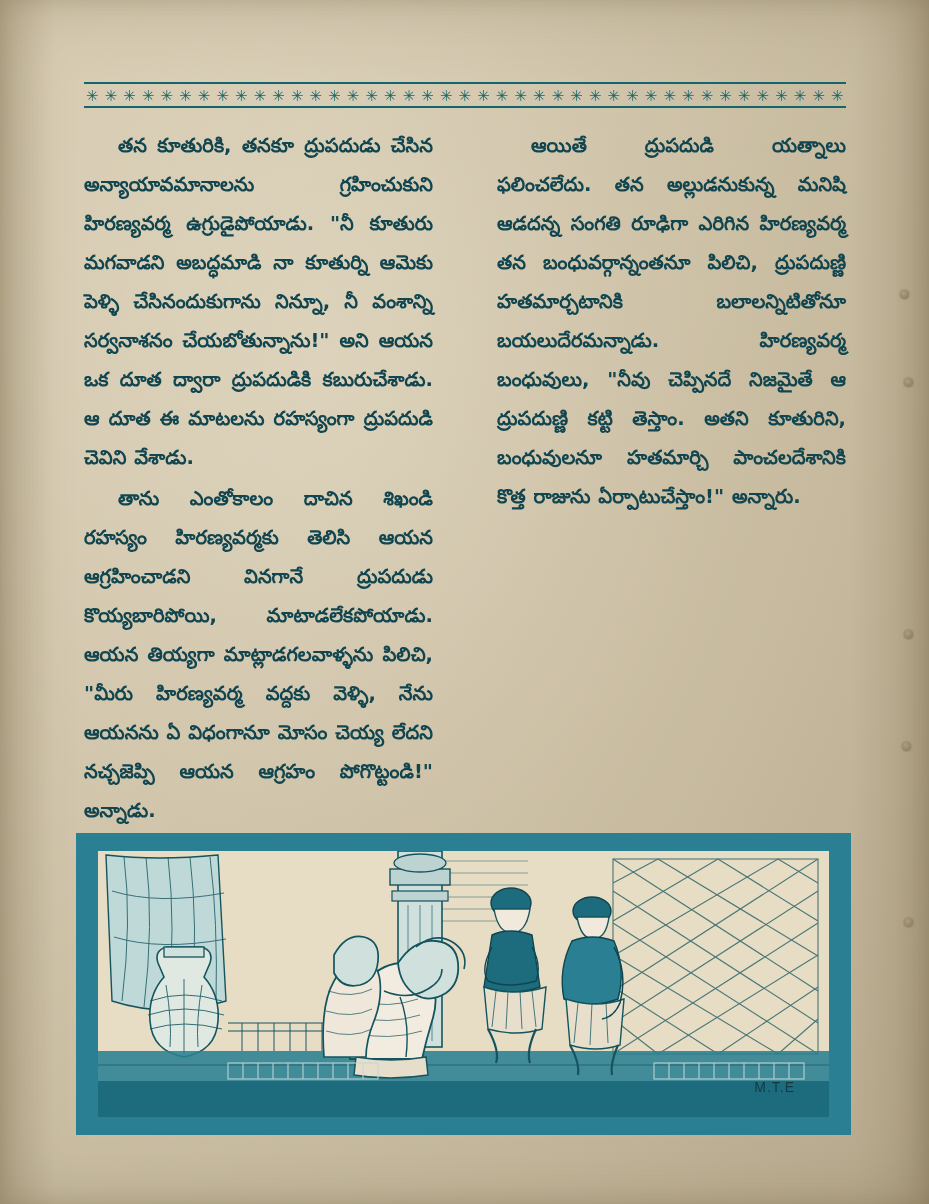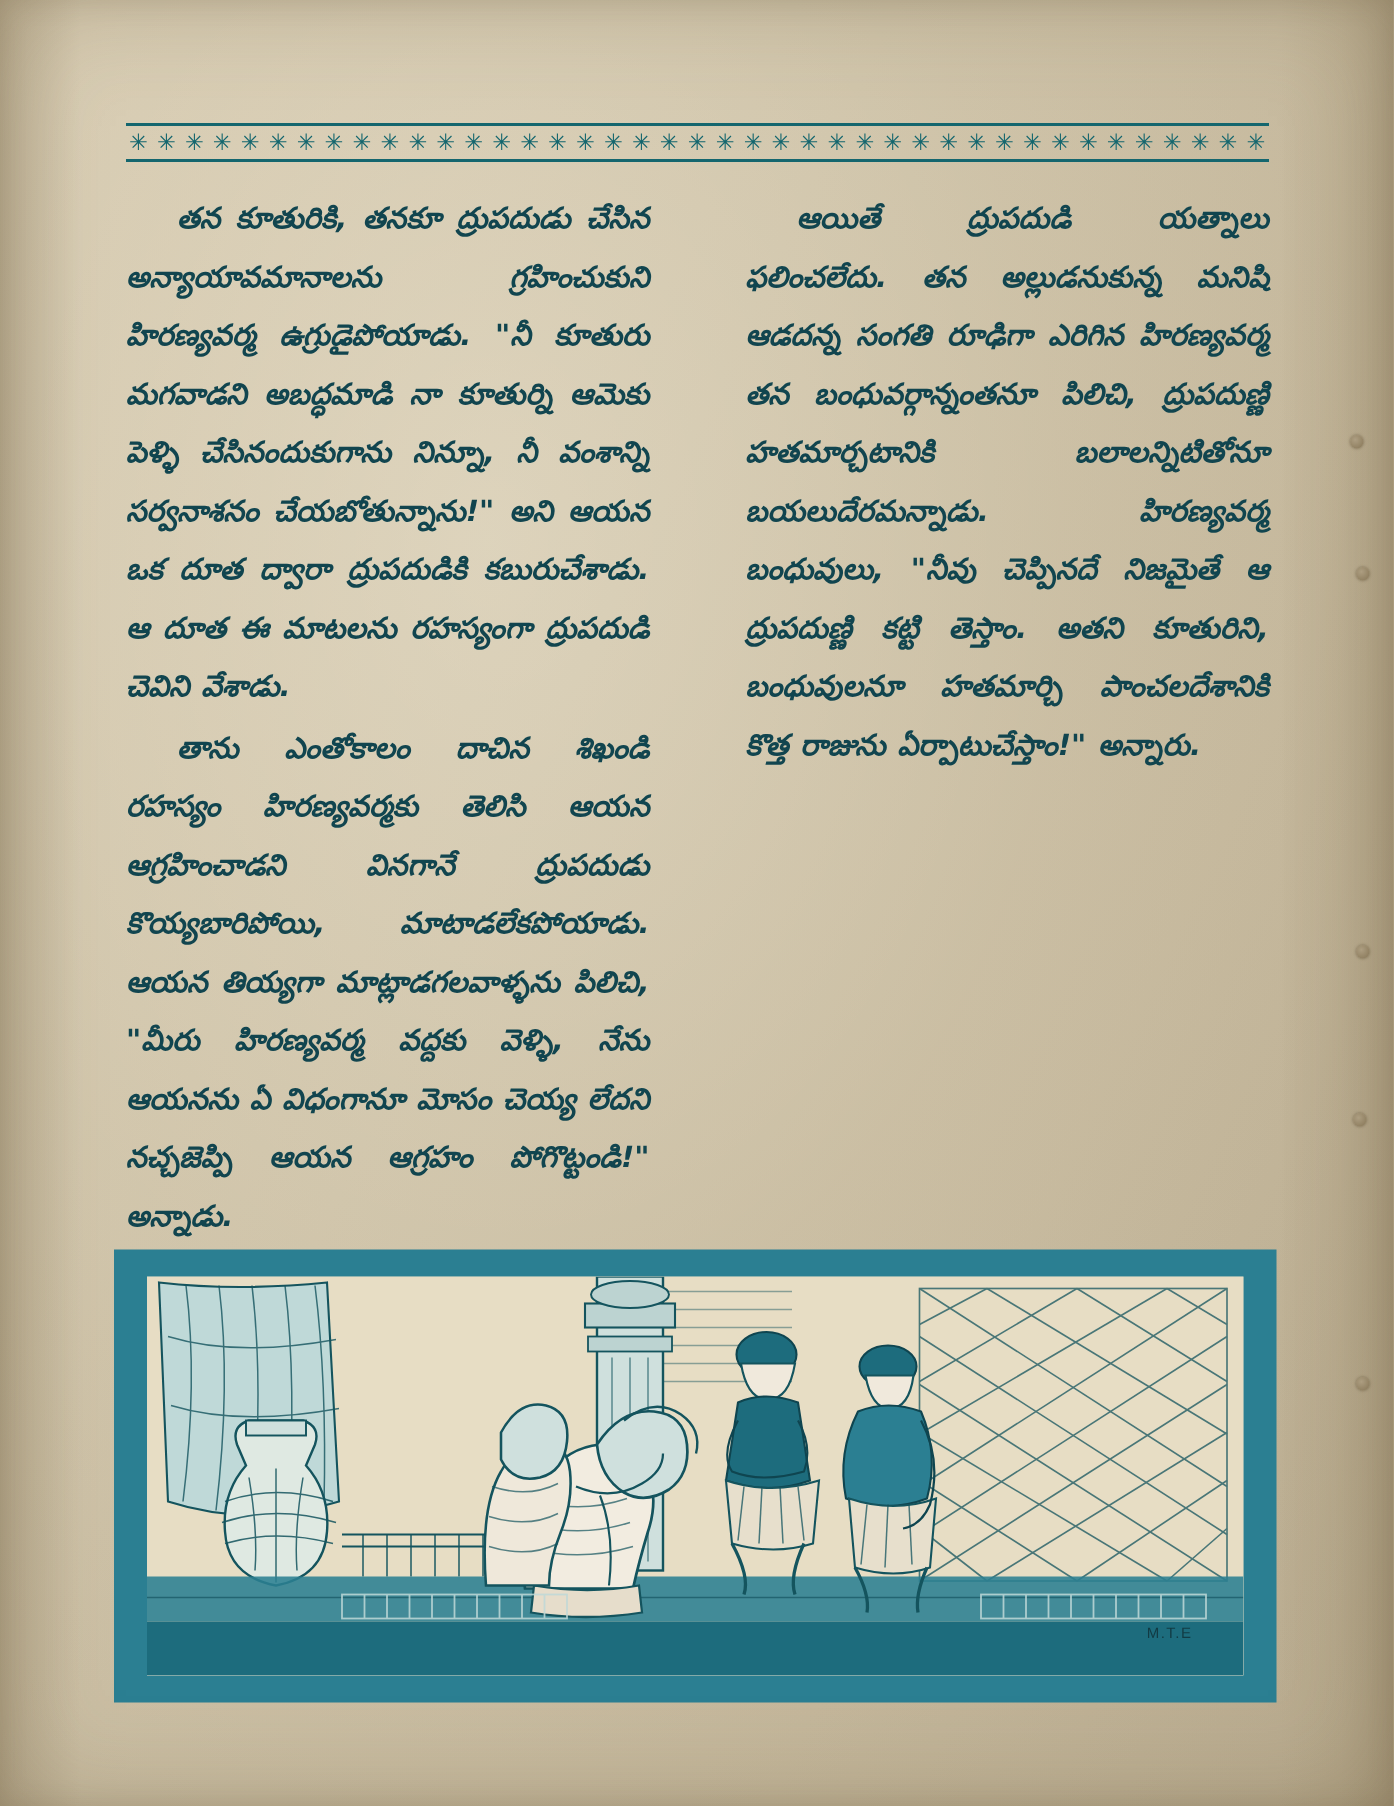--- a/index.html
+++ b/index.html
@@ -84,21 +84,20 @@
   }
 
   
   .columns {
     position: absolute;
     left: 84px;
     top: 126px;
     width: 762px;
     display: flex;
     gap: 64px;
-    font-style: italic;
   }
   .col {
     width: 359px;
   }
   .para {
     color: #11454f;
     font-size: 19.5px;
     line-height: 39px;
     text-align: justify;
     text-justify: inter-word;
@@ -127,21 +126,21 @@
     right: 22px;
     bottom: 18px;
     background: #e7ddc4;
     overflow: hidden;
   }
   .illus-svg { display: block; width: 100%; height: 100%; }
   .artist-mark {
     position: absolute;
     right: 34px;
     bottom: 22px;
-    font-size: 10px;
+    font-size: 14px;
     color: #123b44;
     font-family: "Liberation Sans", sans-serif;
     letter-spacing: 1px;
   }
 </style>
 </head>
 <body>
 
 <div class="paper"></div>
 

